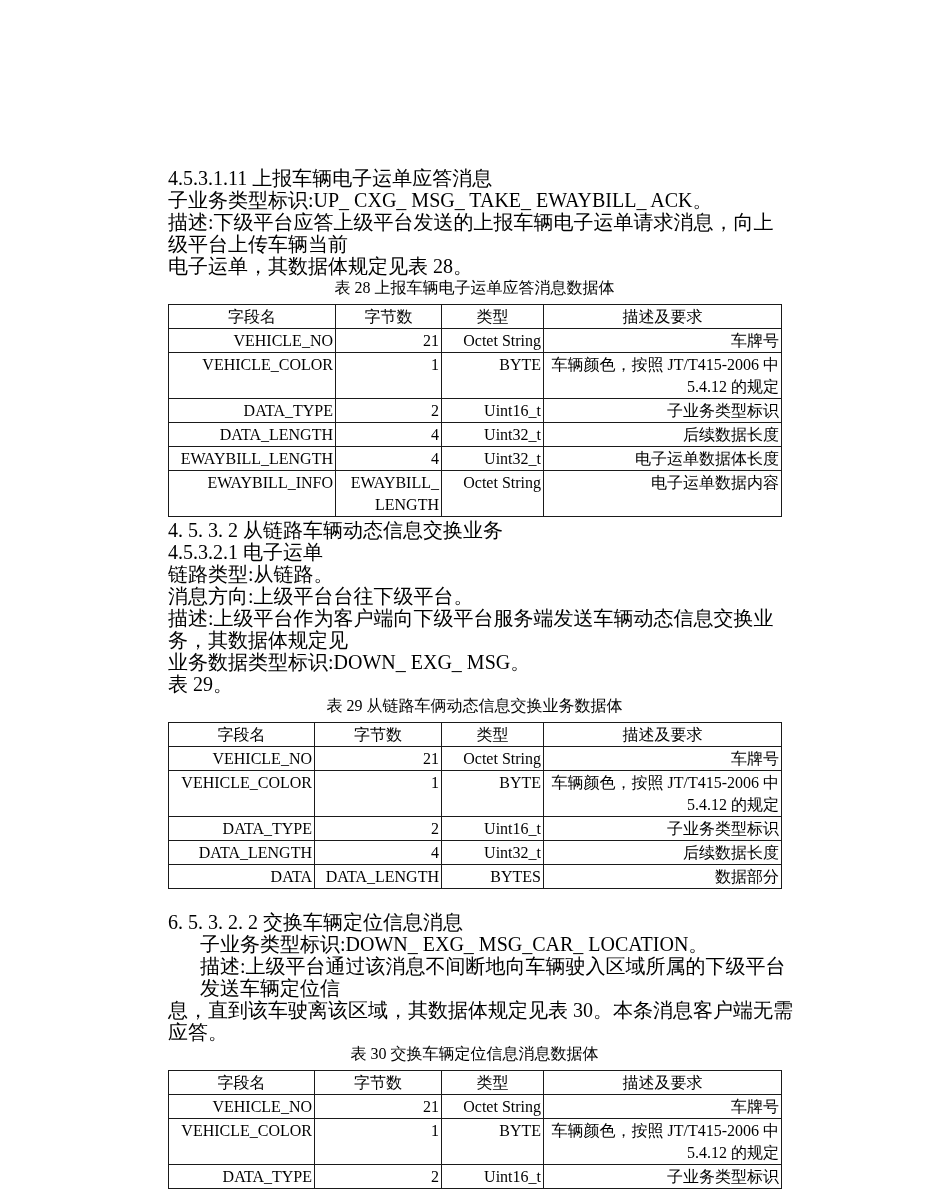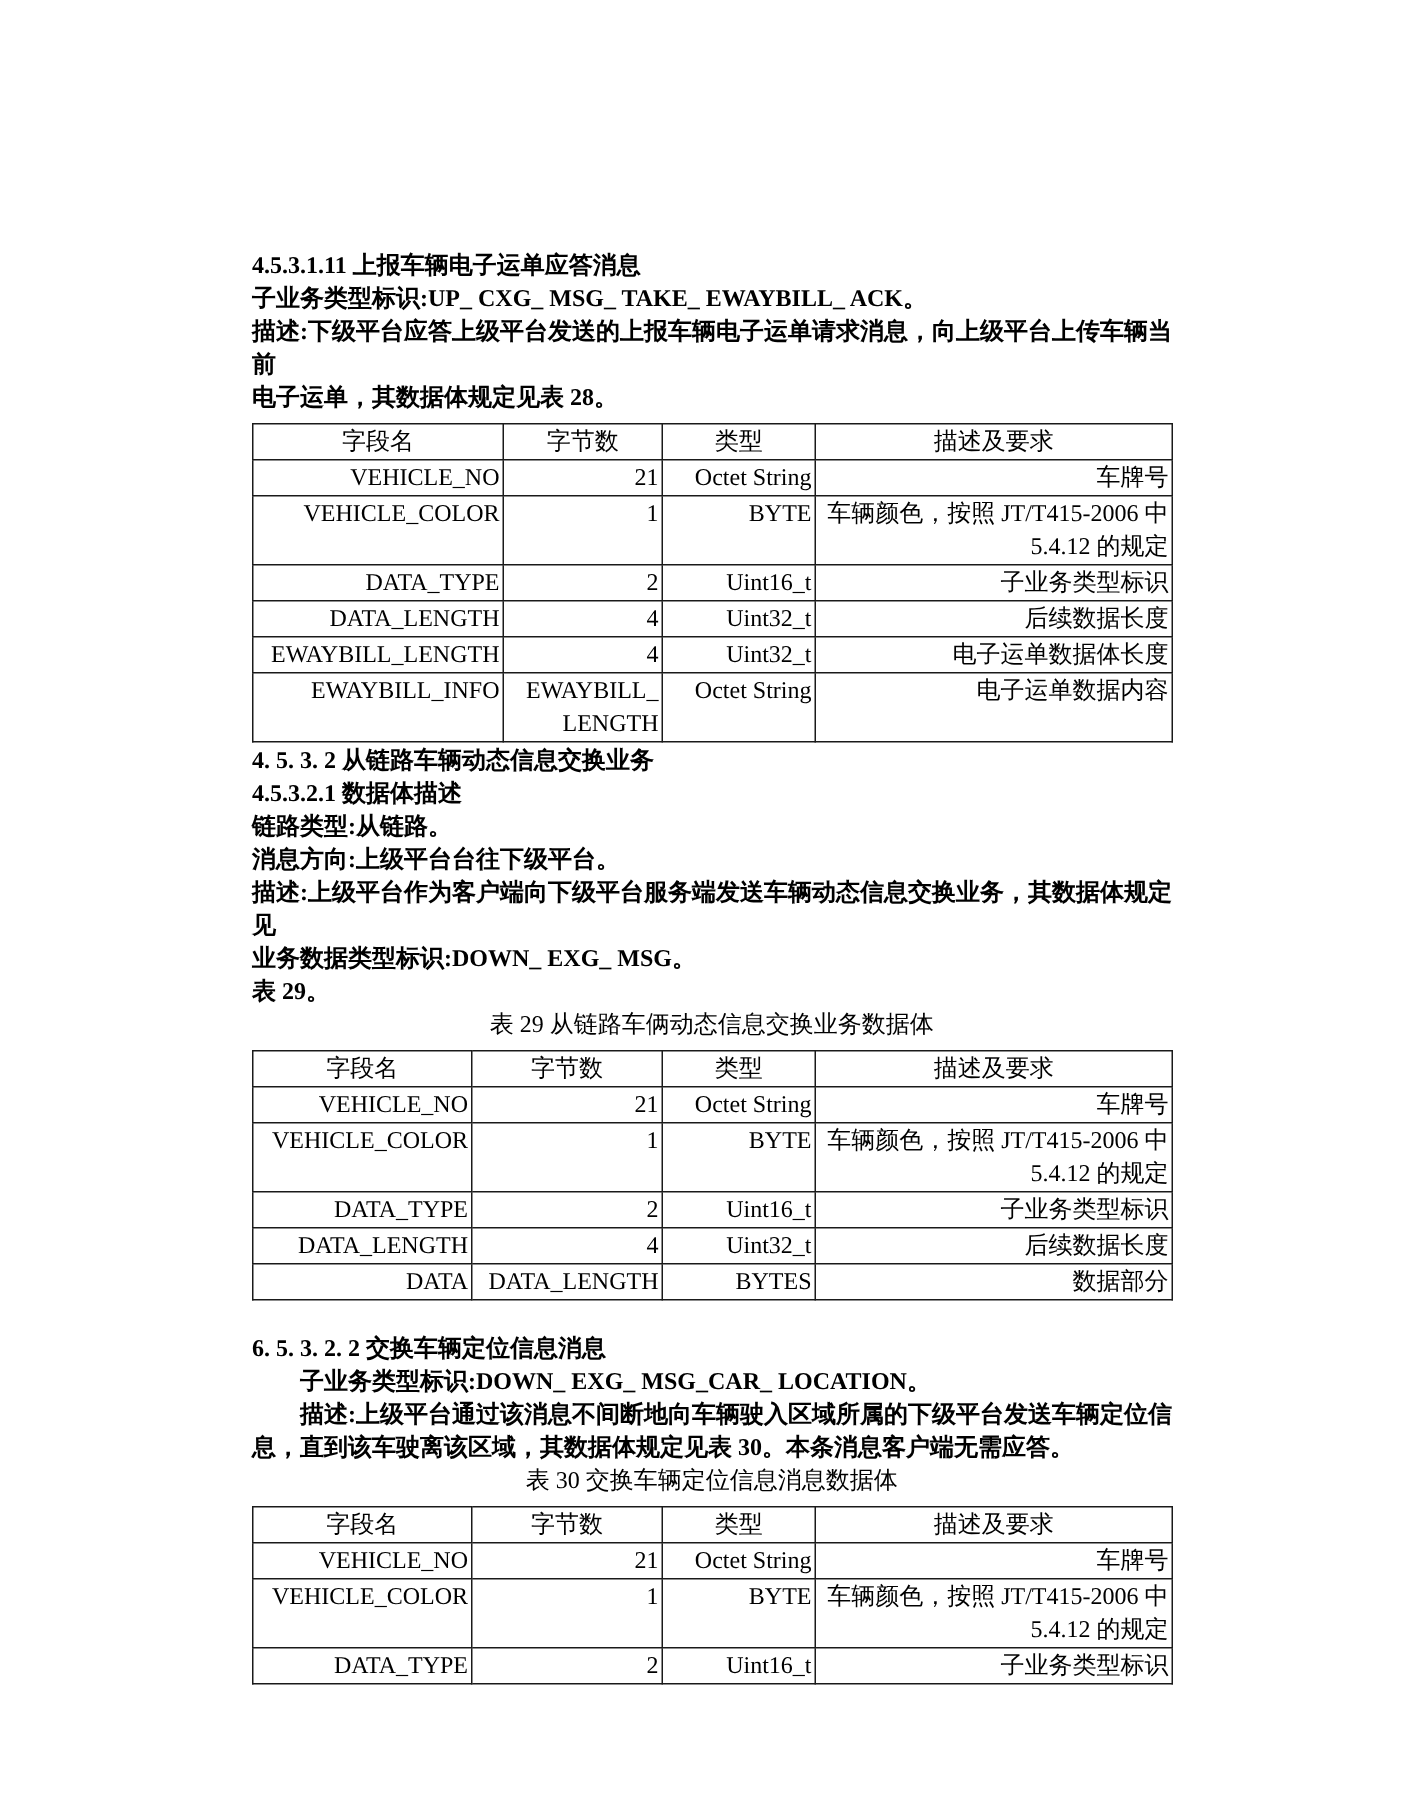--- a/index.html
+++ b/index.html
@@ -15,24 +15,23 @@
     color: #000000;
     overflow: hidden;
   }
   .page {
     position: absolute;
     left: 168px;
     top: 167px;
     width: 625px;
   }
   .line {
-    font-size: 16px;
+    font-size: 20px;
     line-height: 22px;
     white-space: pre-wrap;
-    font-weight: bold;
   }
   .indent {
     padding-left: 32px;
   }
   .caption {
     width: 613px;
     font-size: 16px;
     line-height: 22px;
     text-align: center;
   }
@@ -79,20 +78,21 @@
 
 <div class="page">
 
   <div>
     <div class="line">4.5.3.1.11 上报车辆电子运单应答消息</div>
     <div class="line">子业务类型标识:UP_ CXG_ MSG_ TAKE_ EWAYBILL_ ACK。</div>
     <div class="line">描述:下级平台应答上级平台发送的上报车辆电子运单请求消息，向上级平台上传车辆当前</div>
     <div class="line">电子运单，其数据体规定见表 28。</div>
   </div>
 
+  <div class="caption">表 28 上报车辆电子运单应答消息数据体</div>
   <table class="tbl t28">
     <colgroup>
         <col>
         <col>
         <col>
         <col>
       </colgroup>
     <thead>
       <tr>
         <th>字段名</th>
@@ -138,21 +138,21 @@
         <td>EWAYBILL_
 LENGTH</td>
         <td>Octet String</td>
         <td>电子运单数据内容</td>
       </tr>
     </tbody>
   </table>
 
   <div>
     <div class="line">4. 5. 3. 2 从链路车辆动态信息交换业务</div>
-    <div class="line">4.5.3.2.1 数据体描述</div>
+    <div class="line">4.5.3.2.1 电子运单</div>
     <div class="line">链路类型:从链路。</div>
     <div class="line">消息方向:上级平台台往下级平台。</div>
     <div class="line">描述:上级平台作为客户端向下级平台服务端发送车辆动态信息交换业务，其数据体规定见</div>
     <div class="line">业务数据类型标识:DOWN_ EXG_ MSG。</div>
     <div class="line">表 29。</div>
   </div>
 
   <div class="caption">表 29 从链路车俩动态信息交换业务数据体</div>
   <table class="tbl t2930">
     <colgroup>

